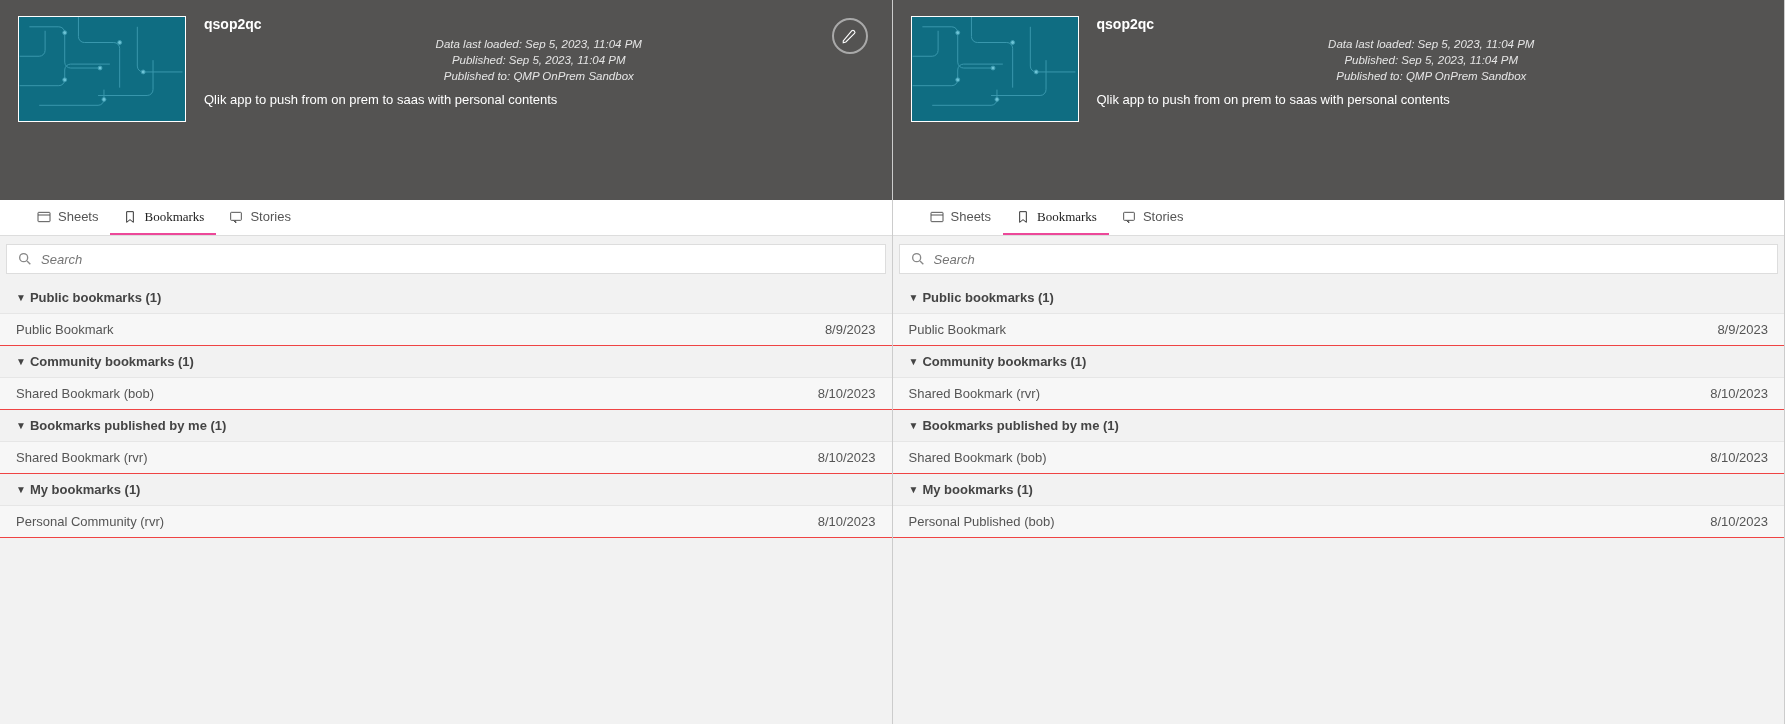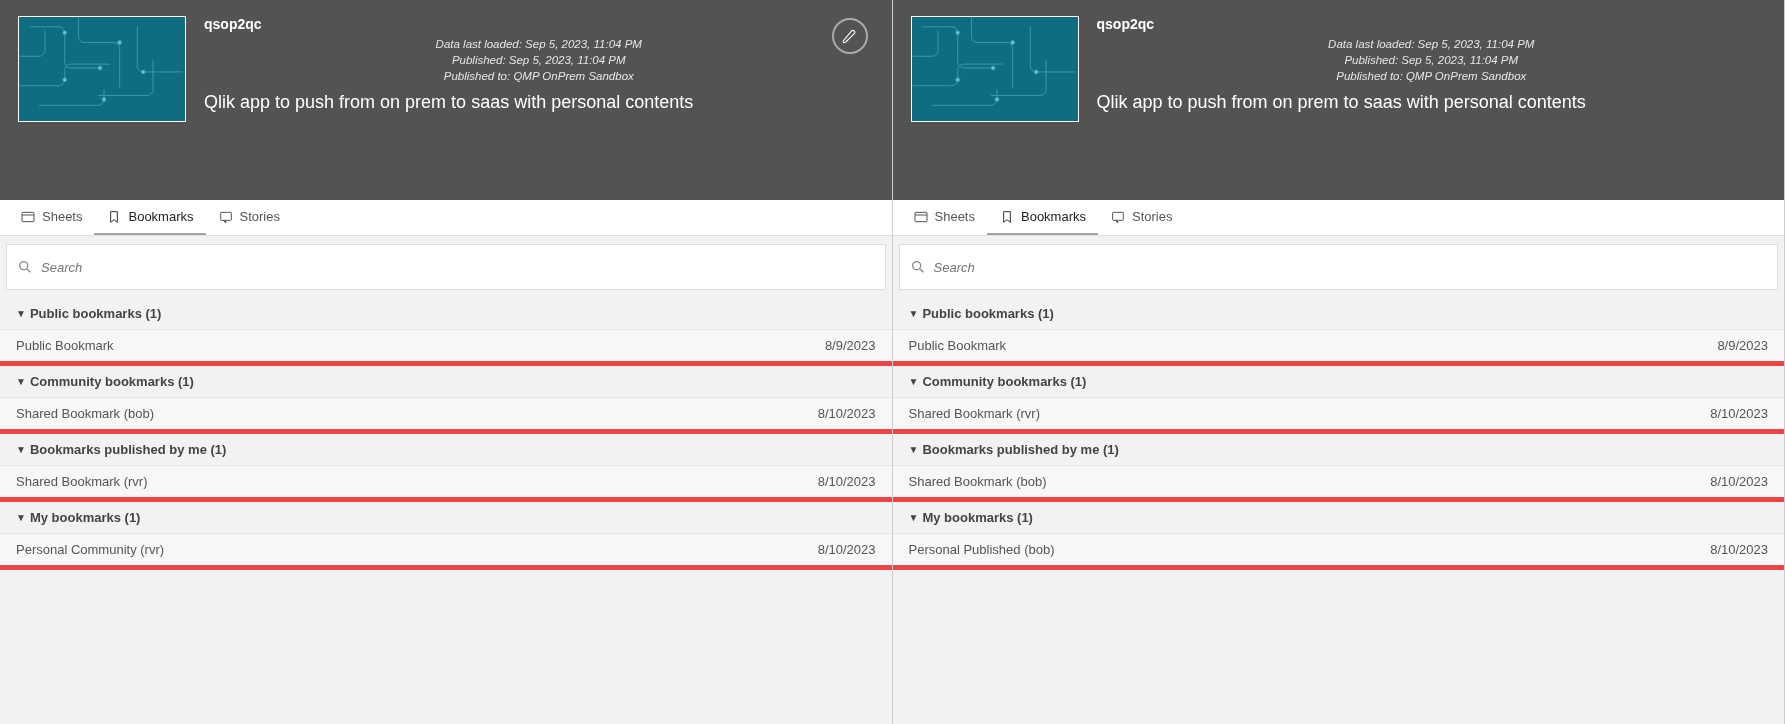--- a/index.html
+++ b/index.html
@@ -33,53 +33,53 @@
     height: 106px;
     background: #0f6d82;
     border: 1px solid #fff;
     position: relative;
     overflow: hidden;
   }
   .thumb svg { width: 100%; height: 100%; }
   .meta { flex: 1; }
   .app-title { font-weight: bold; font-size: 14px; margin-bottom: 4px; }
   .meta-line { font-style: italic; font-size: 11.5px; color: #e5e5e5; line-height: 1.4; text-align: center; }
-  .desc { font-size: 18px; margin-top: 8px; color: #fff; }
+  .desc { font-size: 13px; margin-top: 8px; color: #fff; }
   .edit-btn {
     position: absolute; right: 24px; top: 18px;
     width: 36px; height: 36px;
     border: 2px solid #a9a9a9; border-radius: 50%;
     display: flex; align-items: center; justify-content: center;
     cursor: pointer; background: transparent;
   }
   .edit-btn svg { width: 18px; height: 18px; stroke: #fff; fill: none; }
 
   .tabs {
     background: #fff;
     border-bottom: 1px solid #ddd;
     display: flex;
     align-items: stretch;
     height: 36px;
-    padding: 0 8px;
+    padding: 0 24px;
   }
   .tab {
     display: flex; align-items: center; gap: 6px;
     padding: 0 12px;
     font-size: 13px; color: #555;
     cursor: pointer;
     border-bottom: 2px solid transparent;
   }
-  .tab.active { border-bottom: 2px solid #a3a3a3; color: #222; }
+  .tab.active { border-bottom: 2px solid #ec4899; color: #222; font-family: Liberation Serif, serif; }
   .tab svg { width: 16px; height: 16px; }
 
   .search-bar {
     background: #fff;
     margin: 8px 6px;
     border: 1px solid #ddd;
-    height: 46px;
+    height: 30px;
     display: flex; align-items: center;
     padding: 0 10px;
     gap: 8px;
   }
   .search-bar svg { width: 16px; height: 16px; stroke: #888; fill:none; }
   .search-bar input {
     border: none; outline: none; flex: 1;
     font-size: 13px; font-style: italic; color: #888;
     background: transparent;
   }
@@ -91,21 +91,21 @@
     font-weight: 600; font-size: 13px; color: #444;
     border-bottom: 1px solid #e6e6e6;
     background: #f2f2f2;
     cursor: pointer;
   }
   .chev { font-size: 10px; }
   .item-row {
     display: flex; justify-content: space-between;
     padding: 8px 16px;
     font-size: 13px; color: #555;
-    border-bottom: 5px solid #ef4444;
+    border-bottom: 1px solid #ef4444;
     background: #f7f7f7;
     cursor: pointer;
   }
 </style>
 </head>
 <body>
 
 <div class="pane">
   <div class="header">
     <div class="thumb">

